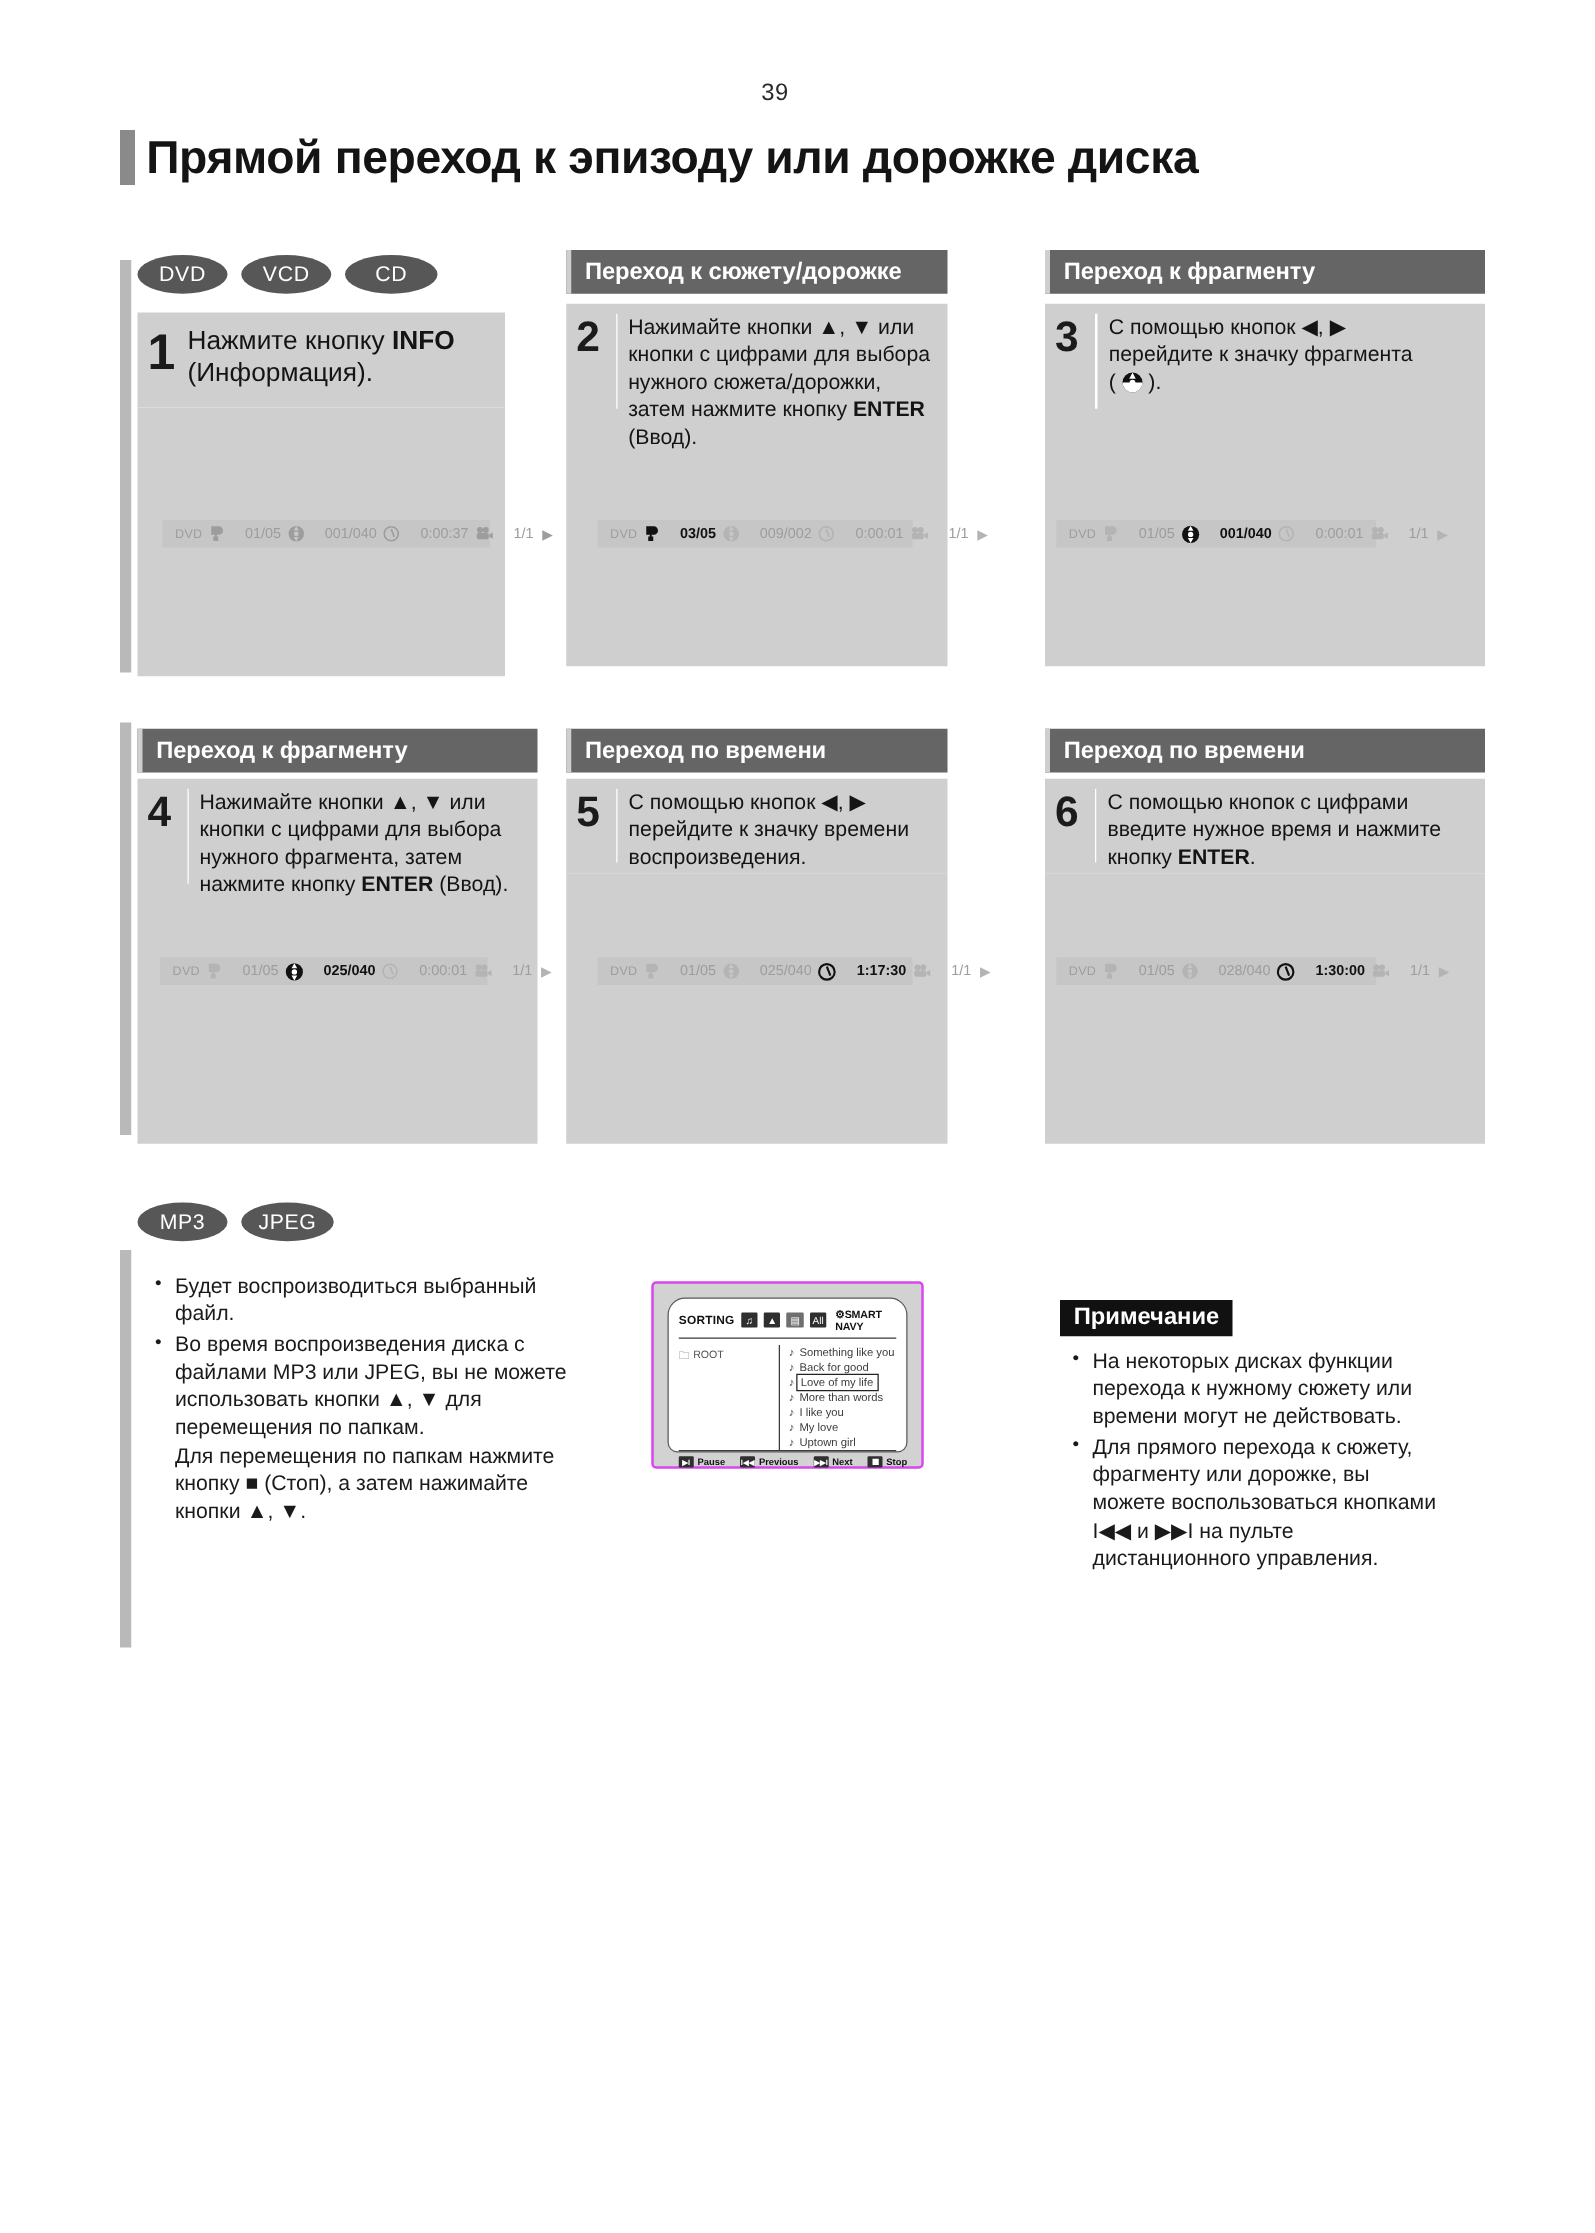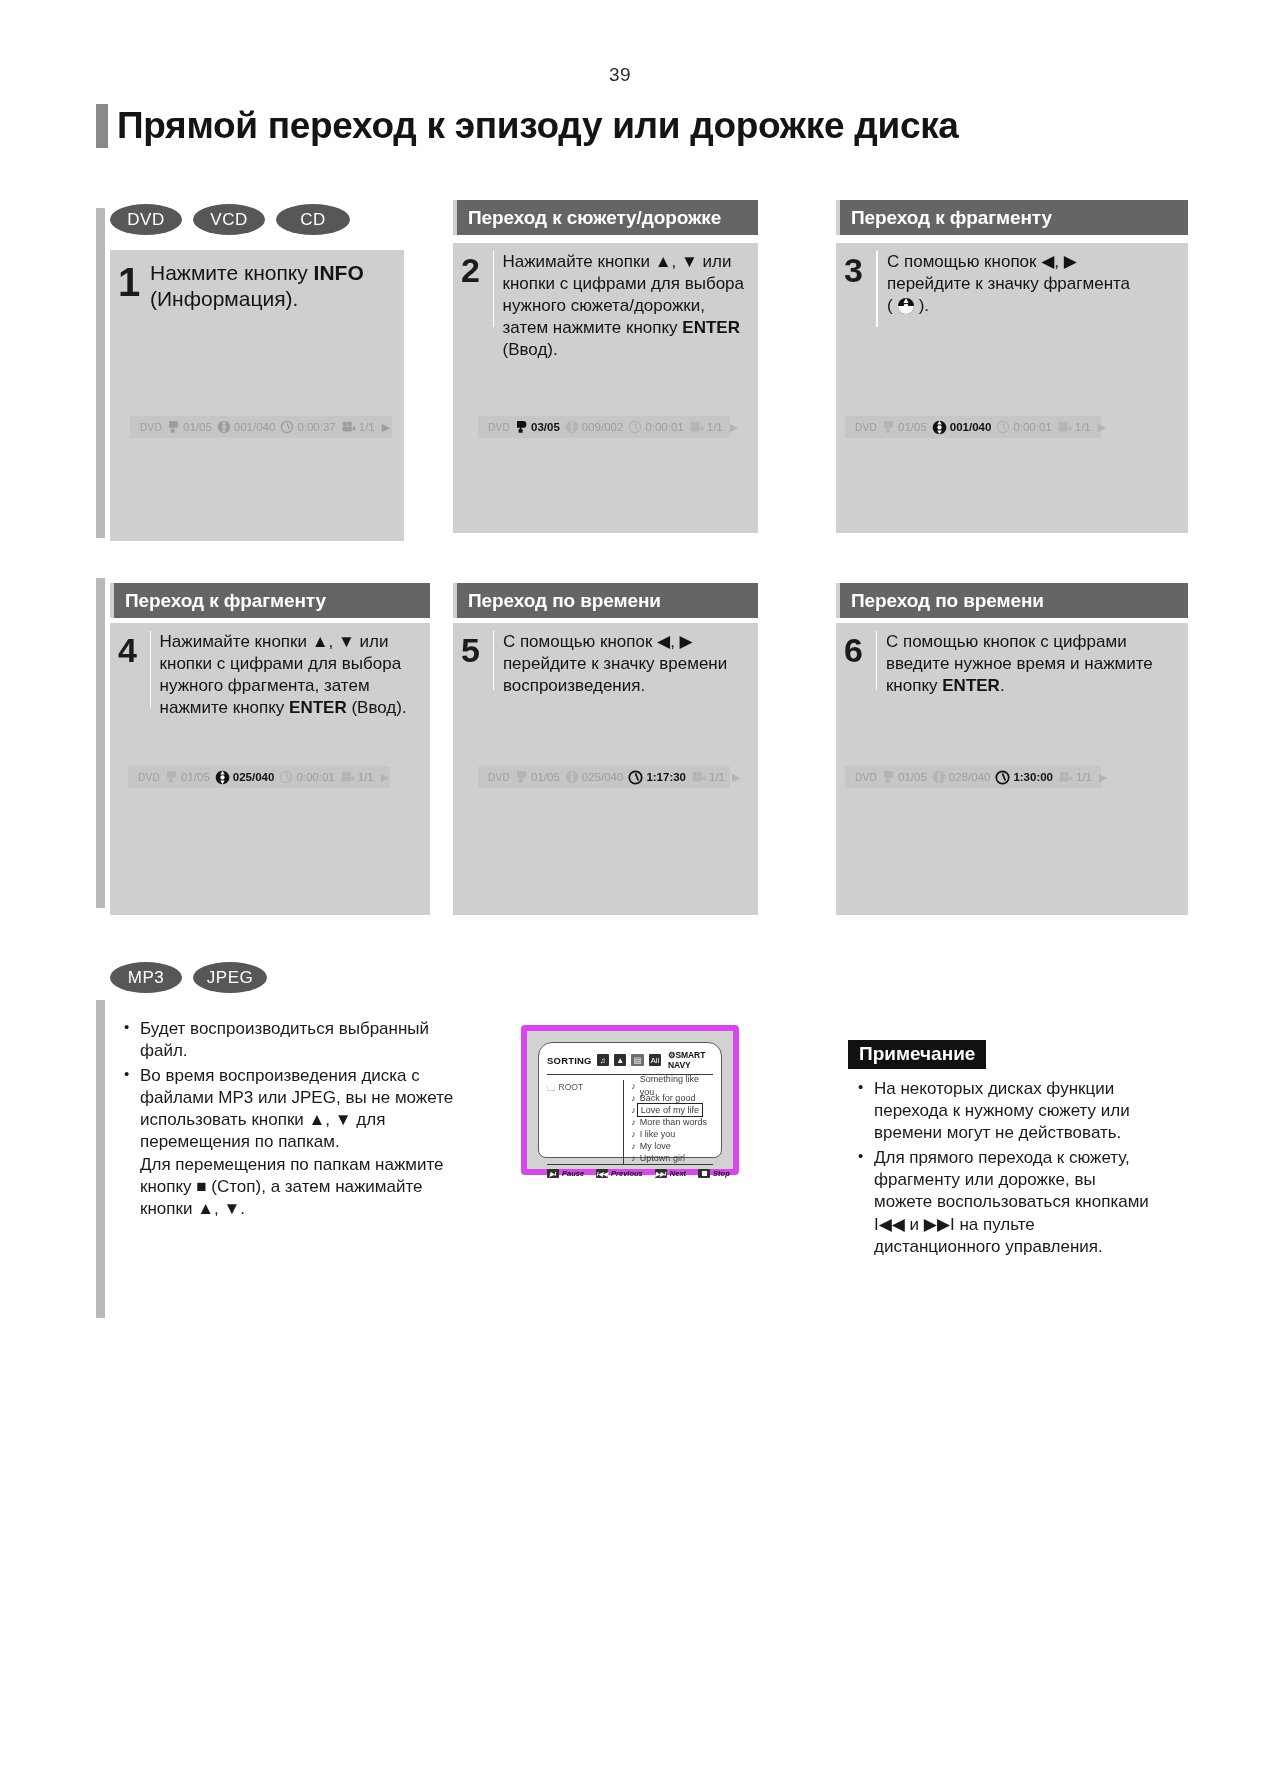--- a/index.html
+++ b/index.html
@@ -141,21 +141,21 @@
     height: 22px;
     display: flex;
     align-items: center;
     padding: 0 8px 0 10px;
     box-sizing: border-box;
     font-size: 11px;
     color: #9d9d9d;
     gap: 5px;
     white-space: nowrap;
   }
-  .osd .seg { display: flex; align-items: center; gap: 3px; }
+  .osd .seg { display: flex; align-items: center; gap: 16px; }
   .osd .lbl { font-size: 10px; letter-spacing: .3px; }
   .osd .val { font-size: 11.5px; }
   .osd .on { color: #111111; font-weight: bold; }
   .osd svg { display: block; }
 
   
   .note-title-bar {
     background: #cfcfcf;
     font-size: 20px;
     line-height: 1.28;
@@ -193,21 +193,21 @@
     color: #ffffff;
     font-size: 19px;
     font-weight: bold;
     padding: 3px 11px 4px 11px;
   }
 
   
   .tv {
     position: absolute;
     background: #d2d2d2;
-    border: 6px solid #d946ef;
+    border: 2px solid #d946ef;
     border-radius: 4px;
     box-sizing: border-box;
     padding: 11px;
   }
   .tv-inner {
     width: 100%;
     height: 100%;
     background: #ffffff;
     border: 1px solid #5a5a5a;
     border-radius: 14px 14px 8px 8px;
@@ -284,21 +284,21 @@
   .tv-bottombar {
     border-top: 1px solid #3a3a3a;
     padding-top: 4px;
     display: flex;
     gap: 12px;
     font-size: 7.5px;
     font-weight: bold;
     color: #111;
     align-items: center;
   }
-  .tv-bottombar .it { display: flex; align-items: center; gap: 3px; font-style: italic; }
+  .tv-bottombar .it { display: flex; align-items: center; gap: 3px; }
   .sqbtn {
     width: 12px; height: 9px;
     background: #2f2f2f;
     border-radius: 1px;
     display: flex; align-items: center; justify-content: center;
   }
   .note-icon { color: #444; font-size: 9px; }
 </style>
 </head>
 <body>

